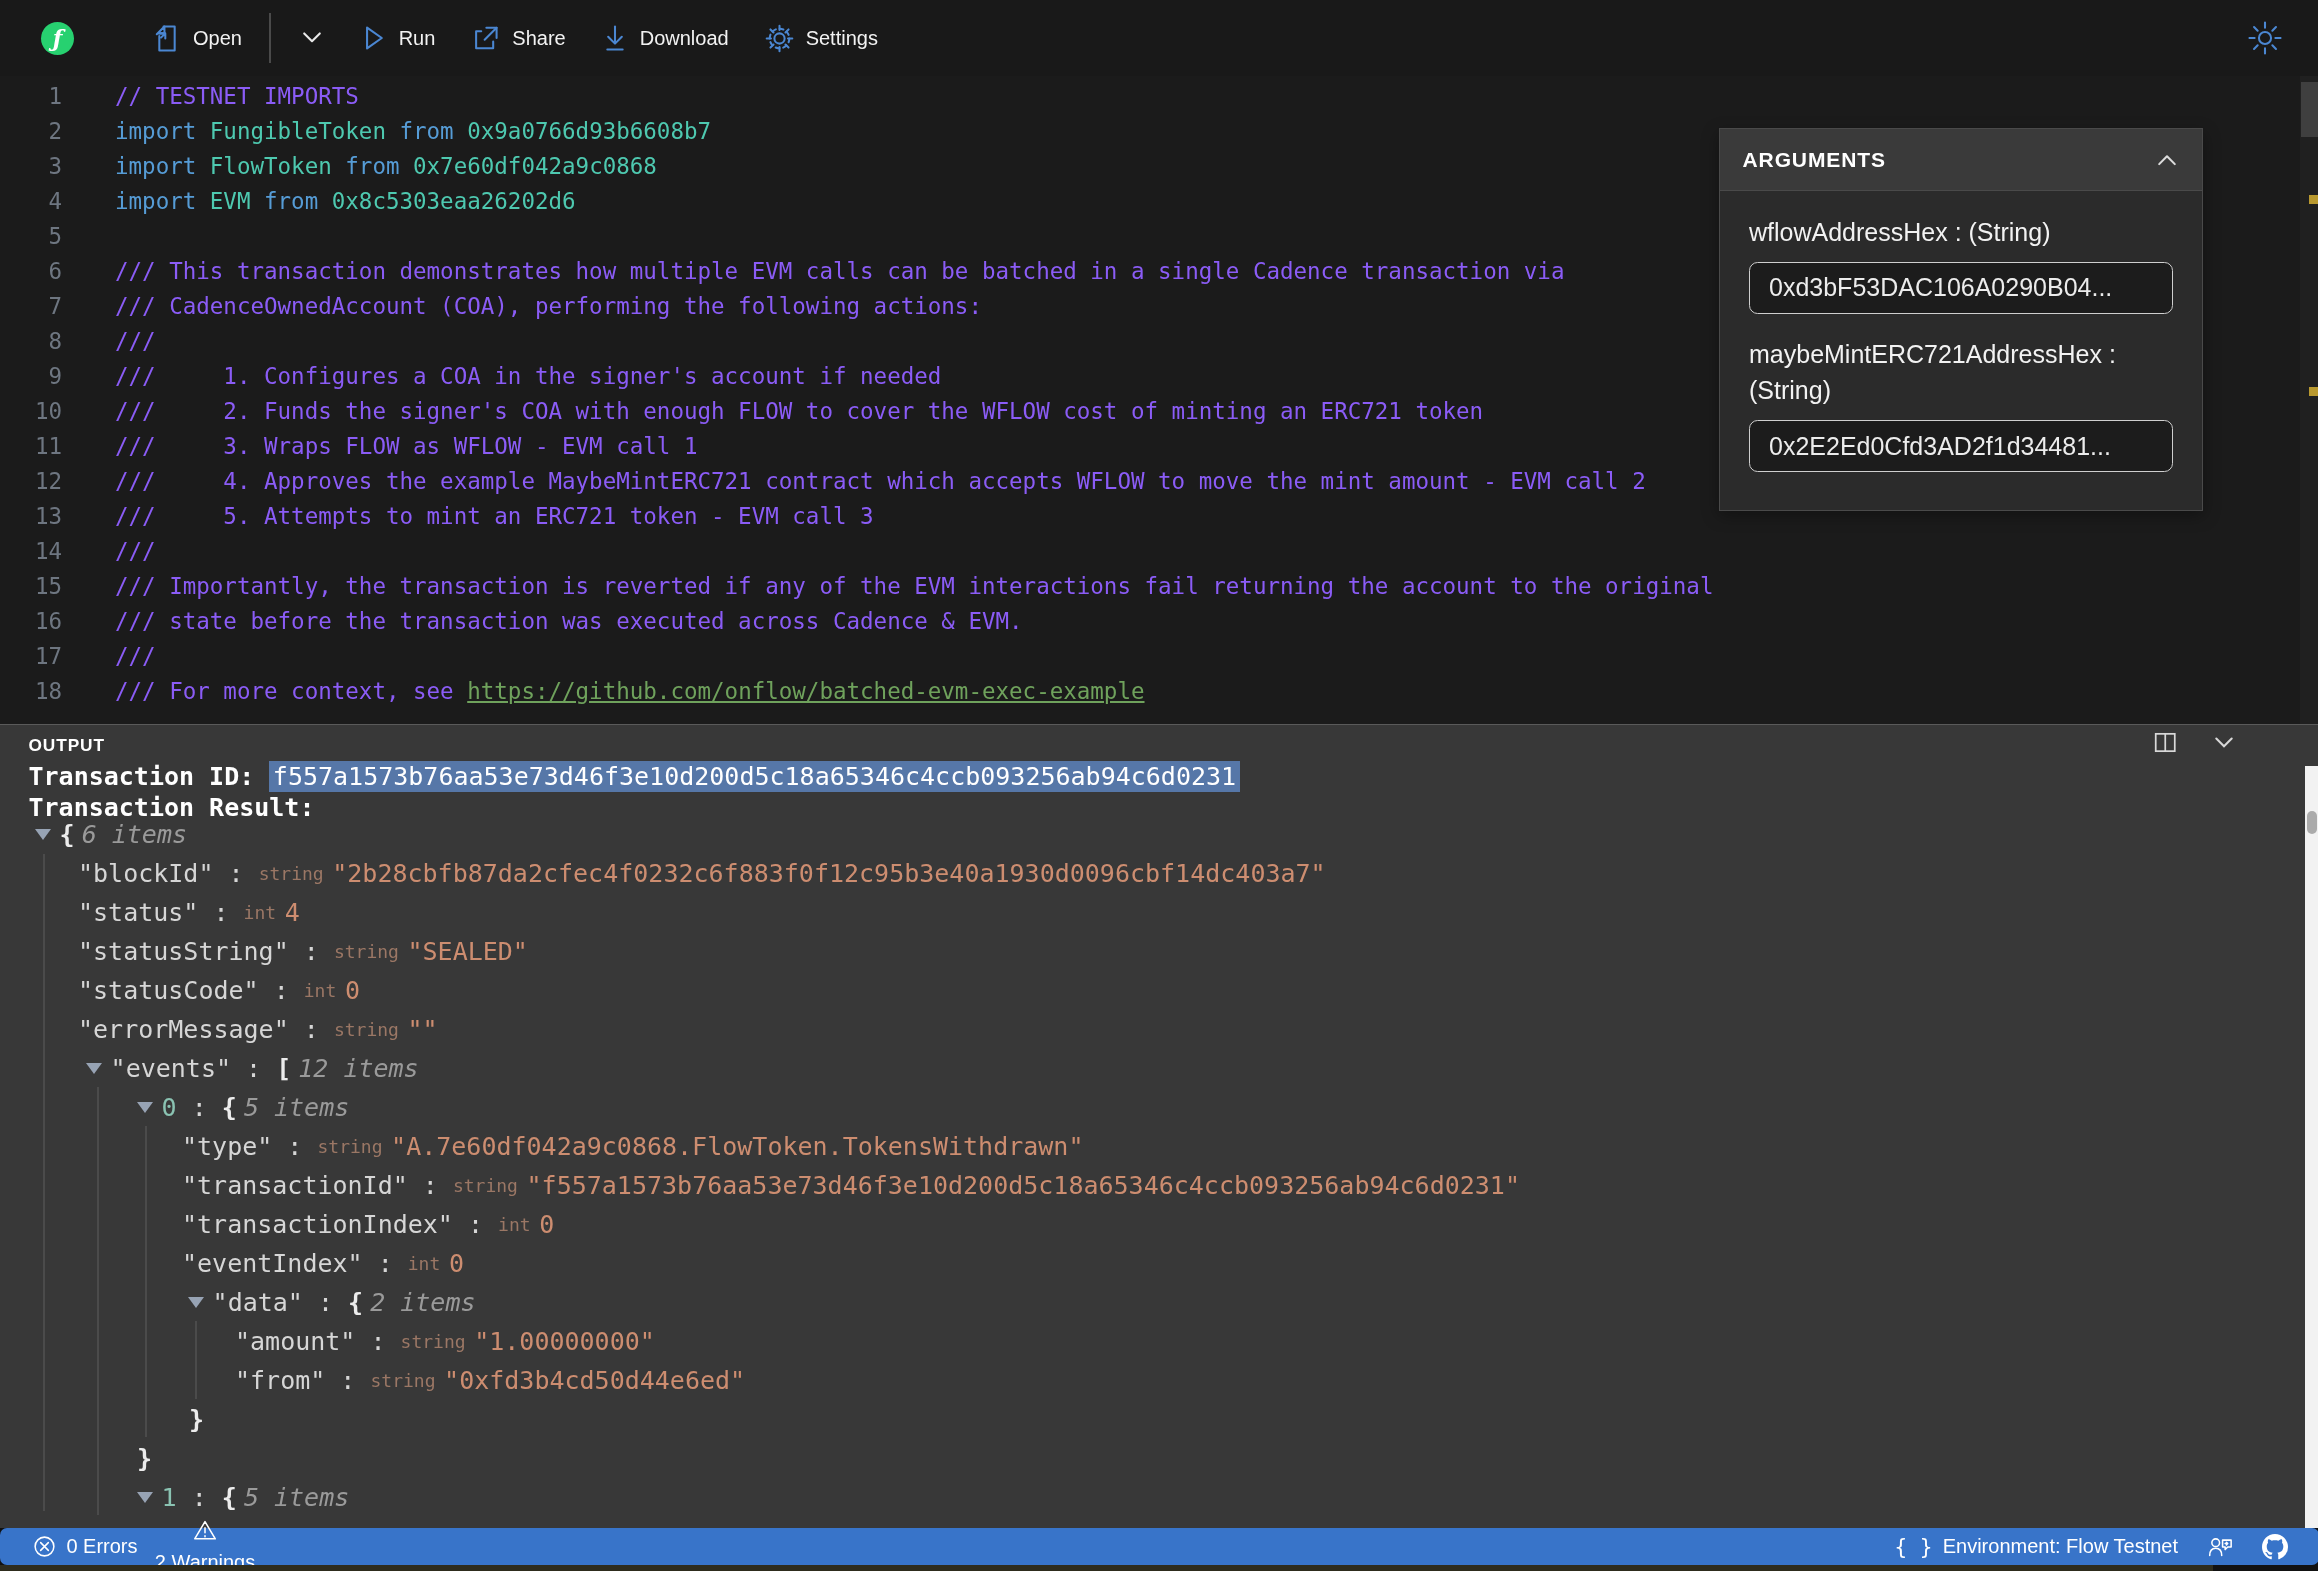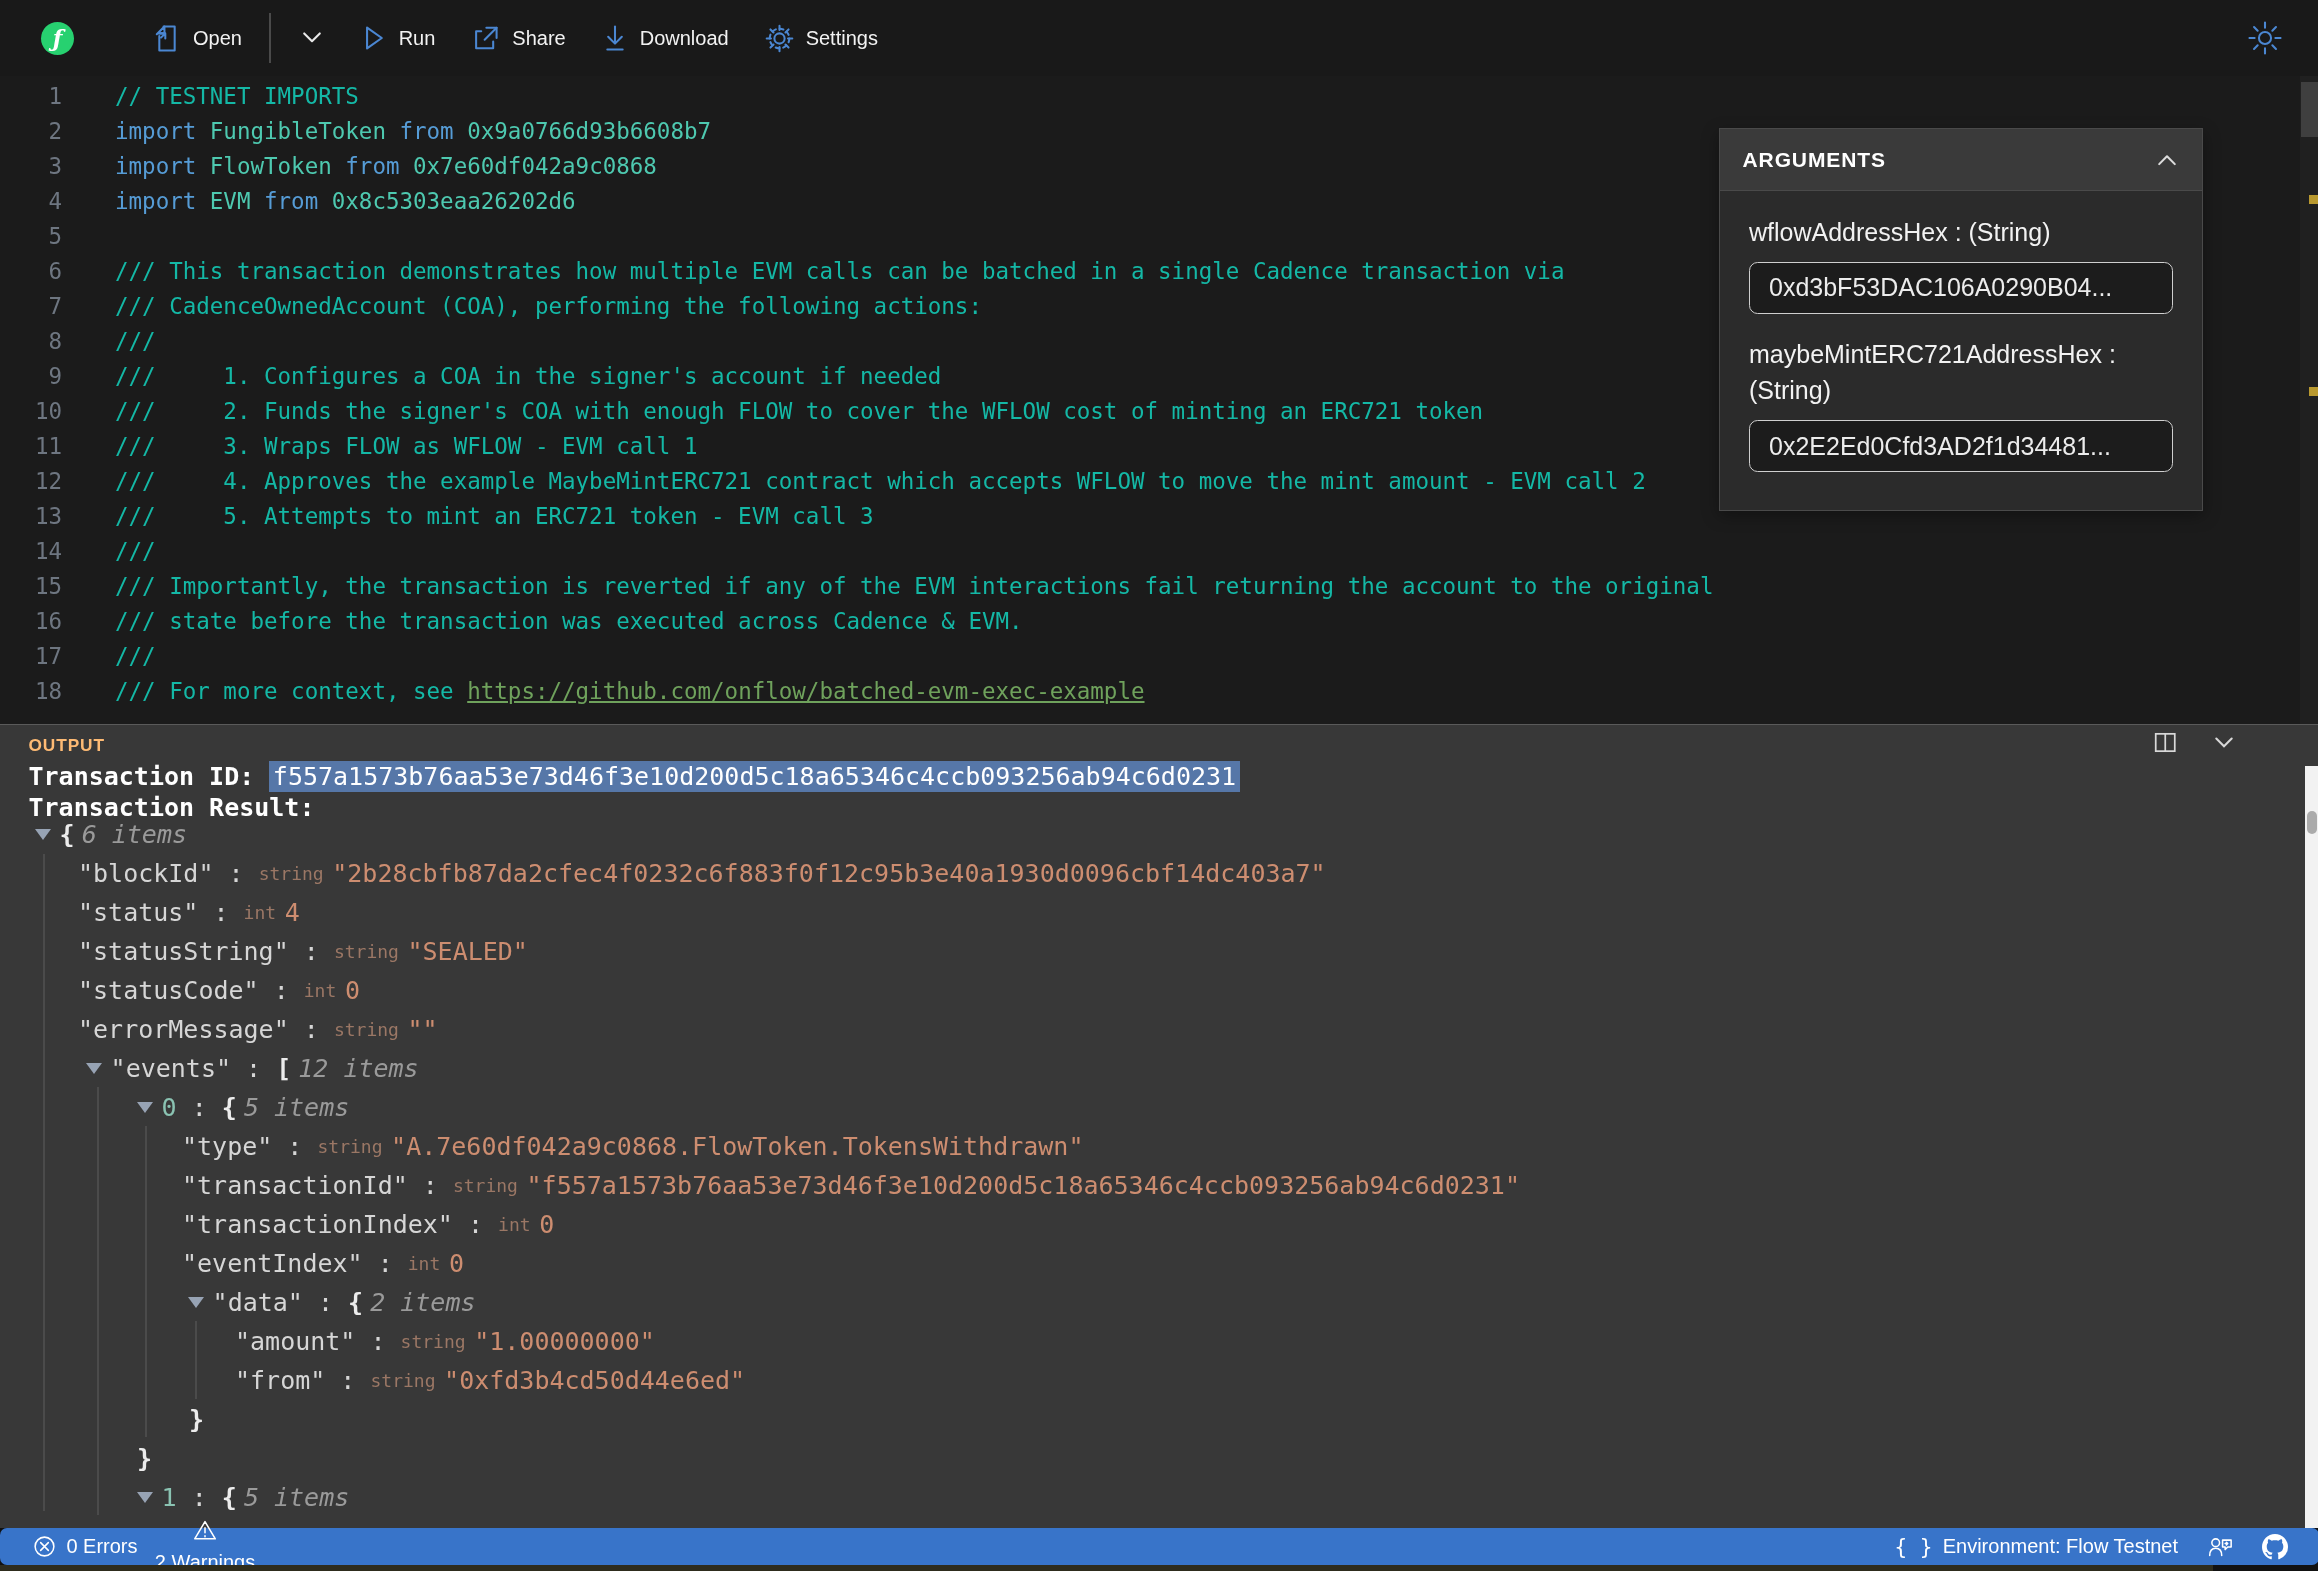--- a/index.html
+++ b/index.html
@@ -21,21 +21,21 @@
   .icon-blue{stroke:#4b87d2;fill:none;stroke-width:2.4;stroke-linecap:round;stroke-linejoin:round;}
   .theme-toggle{position:absolute;right:35px;top:19px;cursor:pointer;}
 
   
   .editor{position:absolute;left:0;top:76px;width:2319px;height:648px;background:#1b1b1b;
           overflow:hidden;}
   .lines{padding-top:2.6px;}
   .cl{display:flex;line-height:35px;font-size:22.5px;}
   .lnum{width:62px;text-align:right;color:#6e7681;flex:0 0 62px;user-select:none;}
   .lcode{margin-left:53px;white-space:pre;color:#d4d4d4;}
-  .tok-cm{color:#14b8a6;}
+  .tok-cm{color:#8b5cf6;}
   .tok-kw{color:#569CD6;}
   .tok-ty{color:#4EC9B0;}
   .tok-ln{color:#6fa25c;text-decoration:underline;cursor:pointer;}
 
   
   .ed-ruler{position:absolute;right:0;top:76px;width:19px;height:648px;background:#202020;}
   .ed-thumb{position:absolute;right:0.9px;top:6px;width:17.3px;height:55px;background:#3f3f3f;}
   .ed-warn{position:absolute;right:0;width:10.4px;height:8.6px;background:#b9992f;}
 
   
@@ -46,21 +46,21 @@
   .args-title{color:#fff;font-size:21px;font-weight:700;letter-spacing:0.9px;}
   .args-body{padding:22.5px 29px;}
   .arg-label{color:#f2f2f2;font-size:25px;line-height:36px;margin-bottom:12px;}
   .arg-input{display:block;width:384px;height:50px;background:#1c1c1c;border:1.7px solid #cfcfcf;
              border-radius:8.6px;color:#ececec;font-size:25px;padding:0 19px;margin-bottom:22.5px;
              font-family:"Liberation Sans", sans-serif;outline:none;}
 
   
   .output{position:absolute;left:0;top:724px;width:2319px;height:803px;background:#383838;
           border-top:1.7px solid #5a5a5a;overflow:hidden;}
-  .out-title{position:absolute;left:28.5px;top:10.4px;color:#fdba74;font-size:17.3px;font-weight:700;
+  .out-title{position:absolute;left:28.5px;top:10.4px;color:#ffffff;font-size:17.3px;font-weight:700;
              letter-spacing:0.9px;}
   .out-icons{position:absolute;right:83px;top:7px;display:flex;gap:36px;align-items:center;}
   .out-icons svg{display:block;cursor:pointer;}
   .txline{position:absolute;left:28.5px;font-size:25px;line-height:31px;color:#fff;font-weight:700;
           white-space:pre;}
   .tx-hash{font-weight:400;background:#5677a8;color:#fff;padding:0.9px 3.5px;}
   .json{position:absolute;left:0;top:90px;width:2300px;}
   .jr{line-height:39px;font-size:25px;white-space:pre;display:flex;align-items:center;}
   .tri{width:0;height:0;border-left:8.6px solid transparent;border-right:8.6px solid transparent;
        border-top:11.2px solid #97a3b4;display:inline-block;margin-right:8.6px;flex:0 0 auto;

